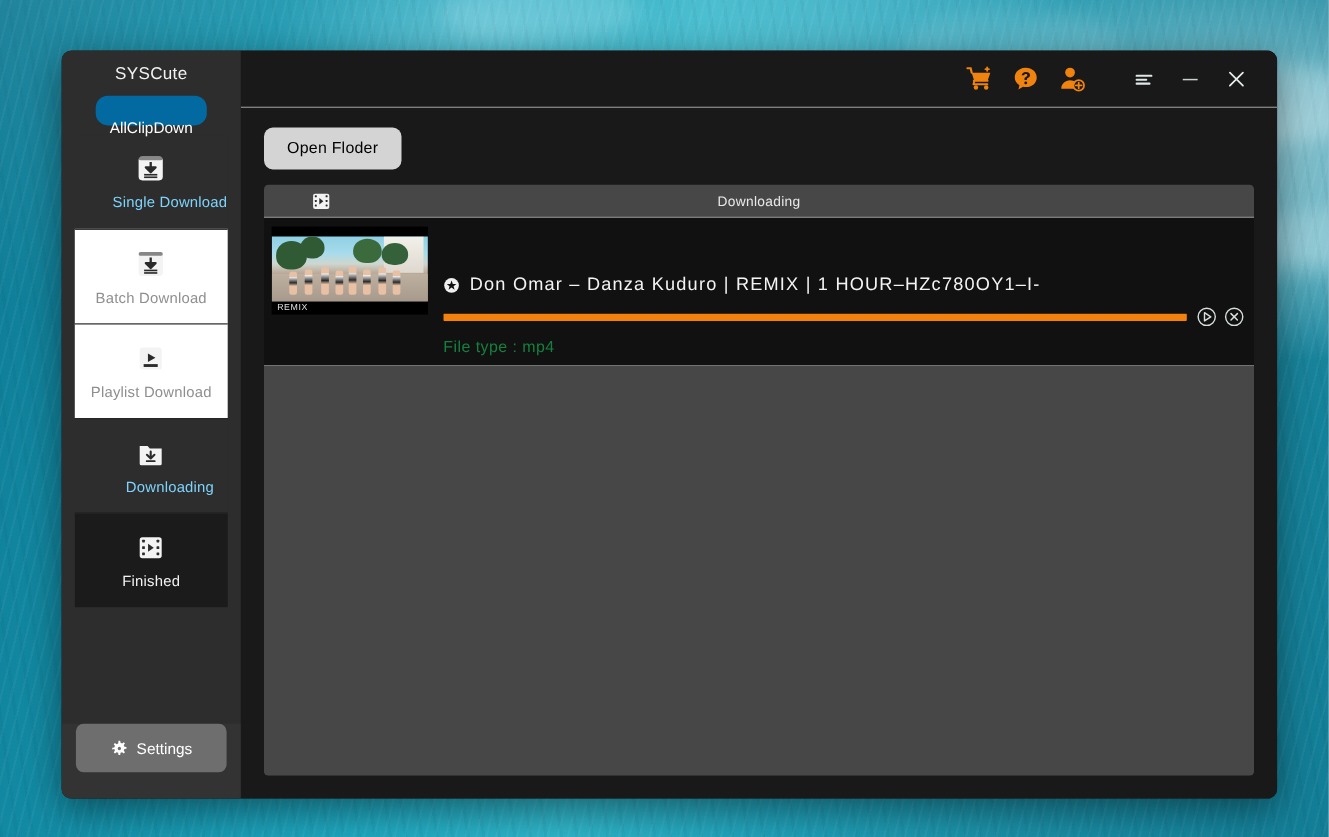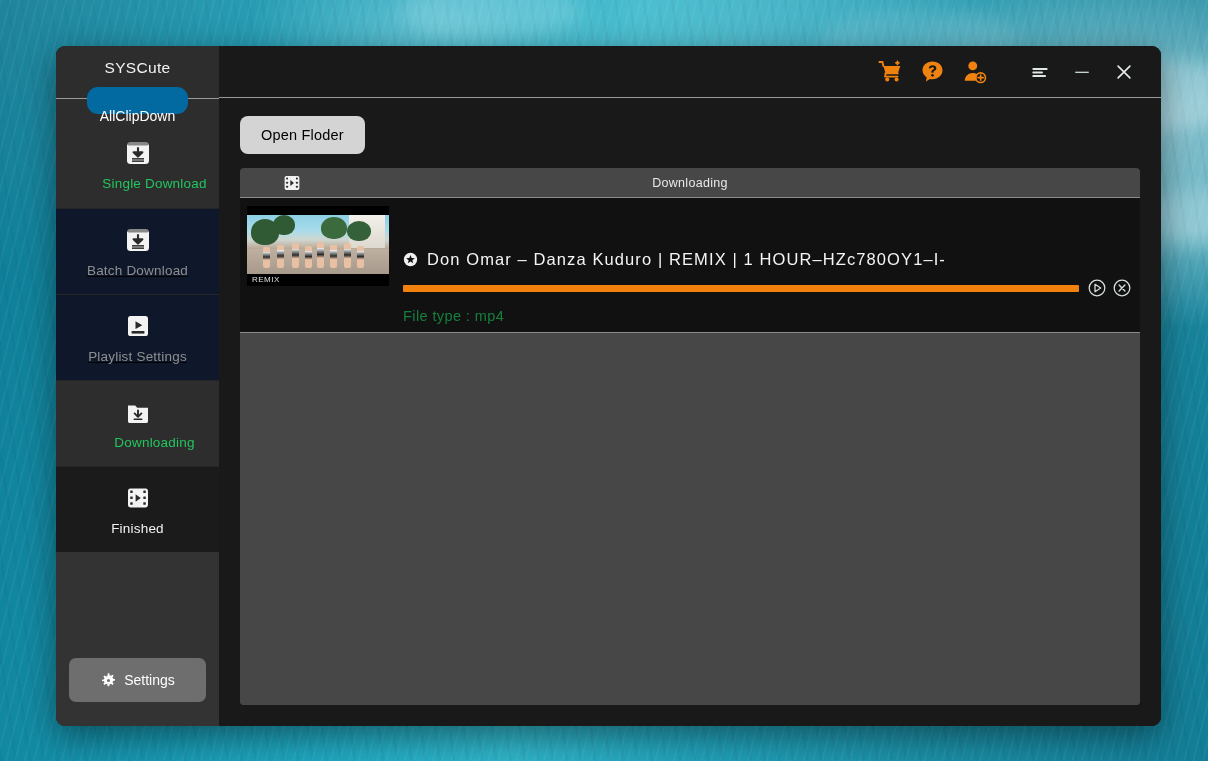--- a/index.html
+++ b/index.html
@@ -61,20 +61,21 @@
     z-index: 5;
   }
 
   
   #sidebar {
     width: 163px;
     background: #2d2d2d;
     display: flex;
     flex-direction: column;
     flex: 0 0 163px;
+    align-items: center;
   }
   .brand {
     height: 52px;
     position: relative;
     display: flex;
     align-items: flex-start;
     justify-content: center;
     padding-top: 13px;
   }
   .brand-name {
@@ -119,22 +120,22 @@
     justify-content: center;
     gap: 9px;
     cursor: pointer;
     border-top: 1px solid #262626;
     background: #2d2d2d;
   }
   .nav-item:first-child { border-top: none; }
   .nav-item .nav-icon { width: 28px; height: 28px; display: block; }
   .nav-label { font-size: 13.5px; letter-spacing: .2px; }
 
-  .nav-item.state-normal .nav-label { color: #22c55e; margin-left: 34px; }
-  .nav-item.state-dim { background: #0f172a; text-decoration: underline; }
+  .nav-item.state-normal .nav-label { color: #7dd3fc; margin-left: 34px; }
+  .nav-item.state-dim { background: #ffffff; }
   .nav-item.state-dim .nav-label { color: #8f8f8f; }
   .nav-item.state-active { background: #1b1b1b; }
   .nav-item.state-active .nav-label { color: #f2f2f2; }
 
   .sidebar-spacer { flex: 1 1 auto; background: #333333; }
 
   .settings-wrap {
     background: #333333;
     padding: 0 13px 24px;
     display: flex;
@@ -389,21 +390,21 @@
         </div>
 
         <div class="nav-item state-dim">
           <span class="nav-icon">
             <svg viewBox="0 0 28 28" width="28" height="28" aria-hidden="true">
               <rect x="4" y="4" width="20" height="20" rx="2.6" fill="#f3f3f3"></rect>
               <path d="M11.5 9.3 L18.3 13.2 L11.5 17.1 Z" fill="#2a2a2a"></path>
               <rect x="7.6" y="19" width="12.8" height="2.6" fill="#2a2a2a"></rect>
             </svg>
           </span>
-          <span class="nav-label">Playlist Settings</span>
+          <span class="nav-label">Playlist Download</span>
         </div>
 
         <div class="nav-item state-normal">
           <span class="nav-icon">
             <svg viewBox="0 0 28 28" width="28" height="28" aria-hidden="true">
               <path d="M4 7.5 h7.2 l2 2.2 H24 v13.8 a1.4 1.4 0 0 1 -1.4 1.4 H5.4 A1.4 1.4 0 0 1 4 23.5 Z" fill="#f3f3f3"></path>
               <path d="M14 12.4 v5.6 M10.6 15.4 L14 18.8 L17.4 15.4" stroke="#2a2a2a" stroke-width="1.9" fill="none" stroke-linecap="round" stroke-linejoin="round"></path>
               <rect x="9.6" y="20.4" width="8.8" height="1.7" rx=".6" fill="#2a2a2a"></rect>
             </svg>
           </span>

